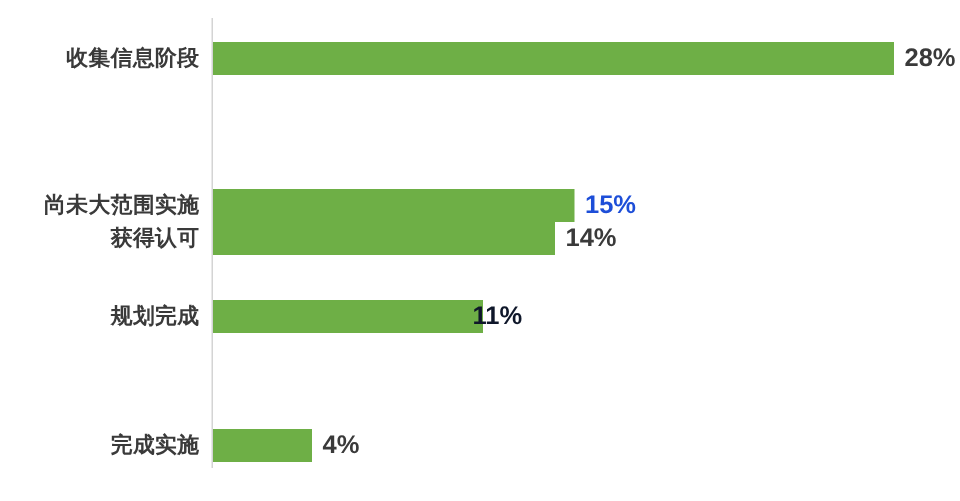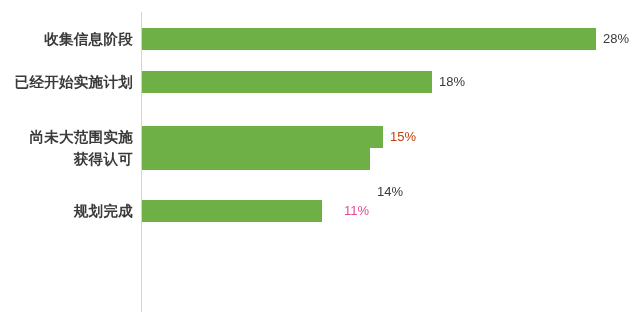--- a/index.html
+++ b/index.html
@@ -67,61 +67,61 @@
     top: 0;
     height: 22px;
     background: #6eaf46;
   }
 
   .bar-value-label {
     position: absolute;
     top: 0;
     height: 22px;
     line-height: 22px;
-    font-size: 13px;
-    font-weight: 400;
+    font-size: 17px;
+    font-weight: 700;
     color: #3a3a3a;
     white-space: nowrap;
   }
 </style>
 </head>
 <body>
 
 <div id="chart-root" style="background: rgb(255, 255, 255);">
 
   <div id="category-axis-line" style="background: rgb(212, 212, 212);"></div>
 
   <div id="plot-area">
 
     <div class="bar-row" style="top:28px">
       <div class="bar-category-label" style="color: rgb(58, 58, 58);">收集信息阶段</div>
       <div class="bar-rect" style="left: 142px; width: 454px; background: rgb(110, 175, 70);"></div>
       <div class="bar-value-label" style="left: 603px; color: rgb(58, 58, 58);">28%</div>
     </div>
 
-    <div class="bar-row" style="top:71px">
-      <div class="bar-category-label" style="color: rgb(58, 58, 58);">已经开始实施计划</div>
-      <div class="bar-rect" style="left: 142px; width: 290px; background: rgb(110, 175, 70);"></div>
-      <div class="bar-value-label" style="left: 439px; color: rgb(58, 58, 58);">18%</div>
-    </div>
 
     <div class="bar-row" style="top:126px">
       <div class="bar-category-label" style="color: rgb(58, 58, 58);">尚未大范围实施</div>
       <div class="bar-rect" style="left: 142px; width: 241px; background: rgb(110, 175, 70);"></div>
-      <div class="bar-value-label" style="left: 390px; color: #c2410c;">15%</div>
+      <div class="bar-value-label" style="left: 390px; color: #1d4ed8;">15%</div>
     </div>
 
     <div class="bar-row" style="top:148px">
       <div class="bar-category-label" style="color: rgb(58, 58, 58);">获得认可</div>
       <div class="bar-rect" style="left: 142px; width: 228px; background: rgb(110, 175, 70);"></div>
-      <div class="bar-value-label" style="left: 377px; color: rgb(58, 58, 58); margin-top: 33px;">14%</div>
+      <div class="bar-value-label" style="left: 377px; color: rgb(58, 58, 58);">14%</div>
     </div>
 
     <div class="bar-row" style="top:200px">
       <div class="bar-category-label" style="color: rgb(58, 58, 58);">规划完成</div>
       <div class="bar-rect" style="left: 142px; width: 180px; background: rgb(110, 175, 70);"></div>
-      <div class="bar-value-label" style="left: 344px; color: #ec4899;">11%</div>
+      <div class="bar-value-label" style="left: 315px; color: #0f172a;">11%</div>
     </div>
 
 
+    <div class="bar-row" style="top:286px">
+      <div class="bar-category-label" style="color: rgb(58, 58, 58);">完成实施</div>
+      <div class="bar-rect" style="left: 142px; width: 66px; background: rgb(110, 175, 70);"></div>
+      <div class="bar-value-label" style="left: 215px; color: rgb(58, 58, 58);">4%</div>
+    </div>
 
   </div>
 </div>
 
 </body></html>

